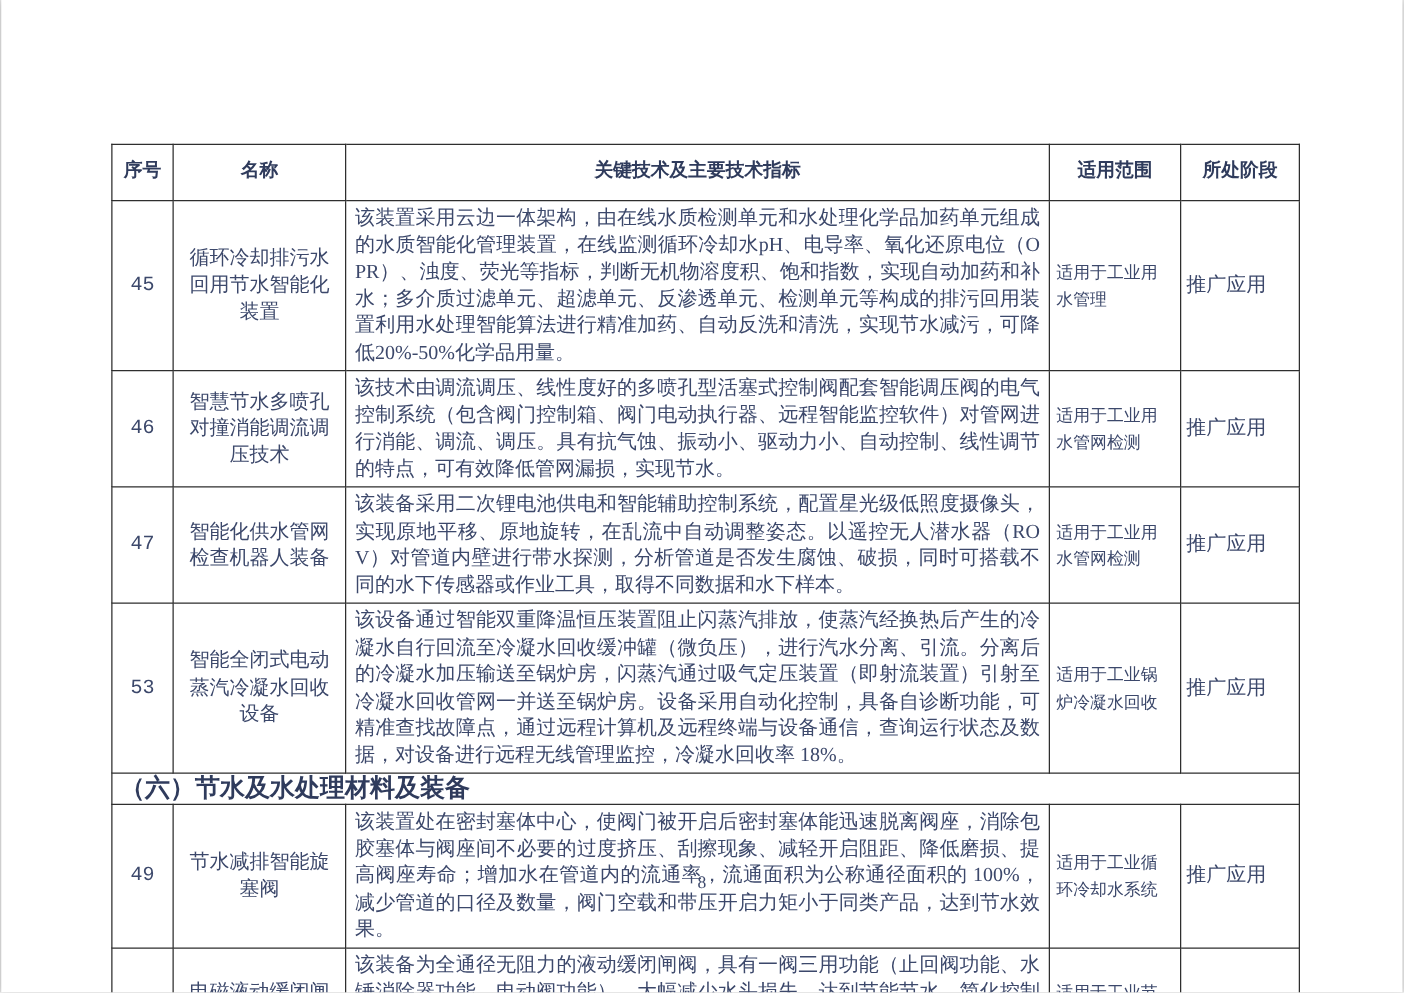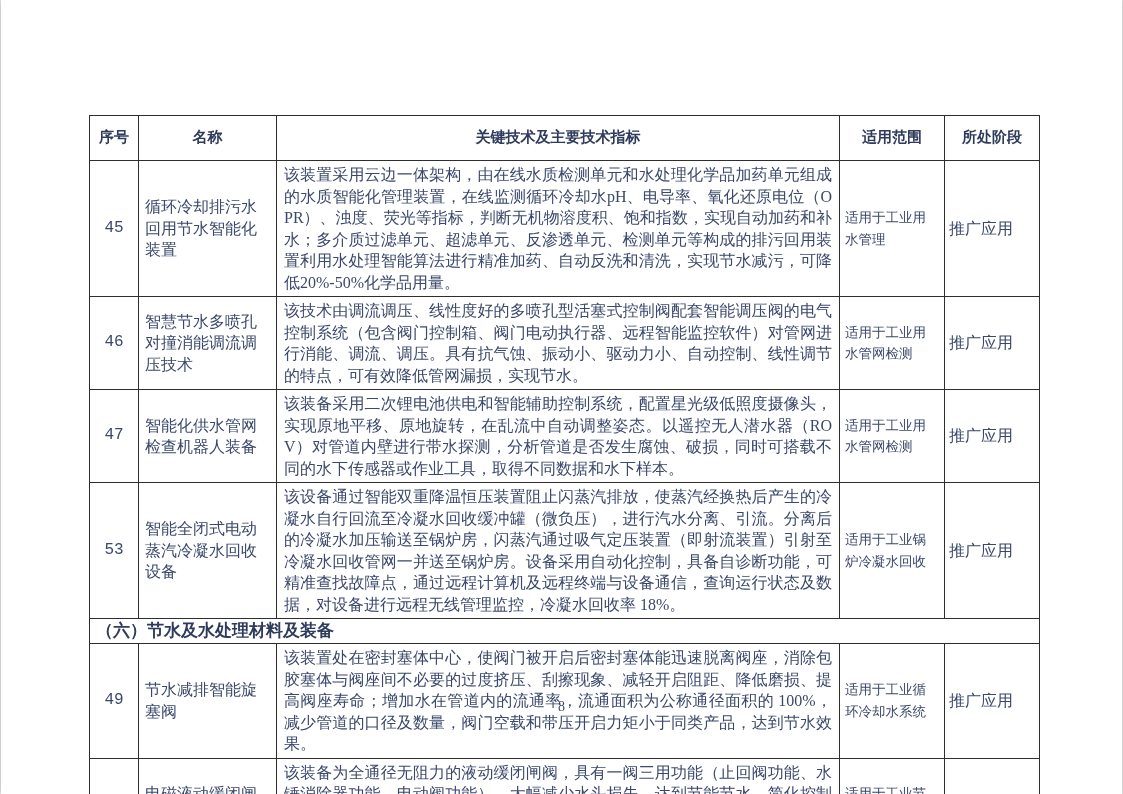--- a/index.html
+++ b/index.html
@@ -33,32 +33,32 @@
     text-align:center;
     height:40px;
     color:#2f3b5c;
   }
   col.c-no{width:49px;}
   col.c-name{width:138px;}
   col.c-tech{width:563px;}
   col.c-scope{width:105px;}
   col.c-stage{width:95px;}
   td.cell-no{text-align:center;font-family:Liberation Mono, monospace;}
-  td.cell-name{padding:2px 6px;}
+  td.cell-name{text-align:center;padding:2px 6px;}
   td.cell-tech{text-align:justify;text-justify:inter-ideograph;padding:3px 7px;}
   td.cell-scope{font-size:13.5px;padding:2px 5px;}
   td.cell-stage{text-align:left;}
   tr.r45{height:108px;}
   tr.r46{height:72px;}
   tr.r47{height:72px;}
   tr.r48{height:93px;}
   tr.section-row td{
     height:22px;
     font-weight:bold;
-    font-size:17px;
+    font-size:20px;
     text-align:left;
     padding:1px 6px;
     color:#2f3b5c;
     line-height:20px;
   }
   tr.r49{height:80px;}
   tr.r50{height:65px;}
   .page-number{
     position:absolute;
     left:0;right:0;top:699px;

